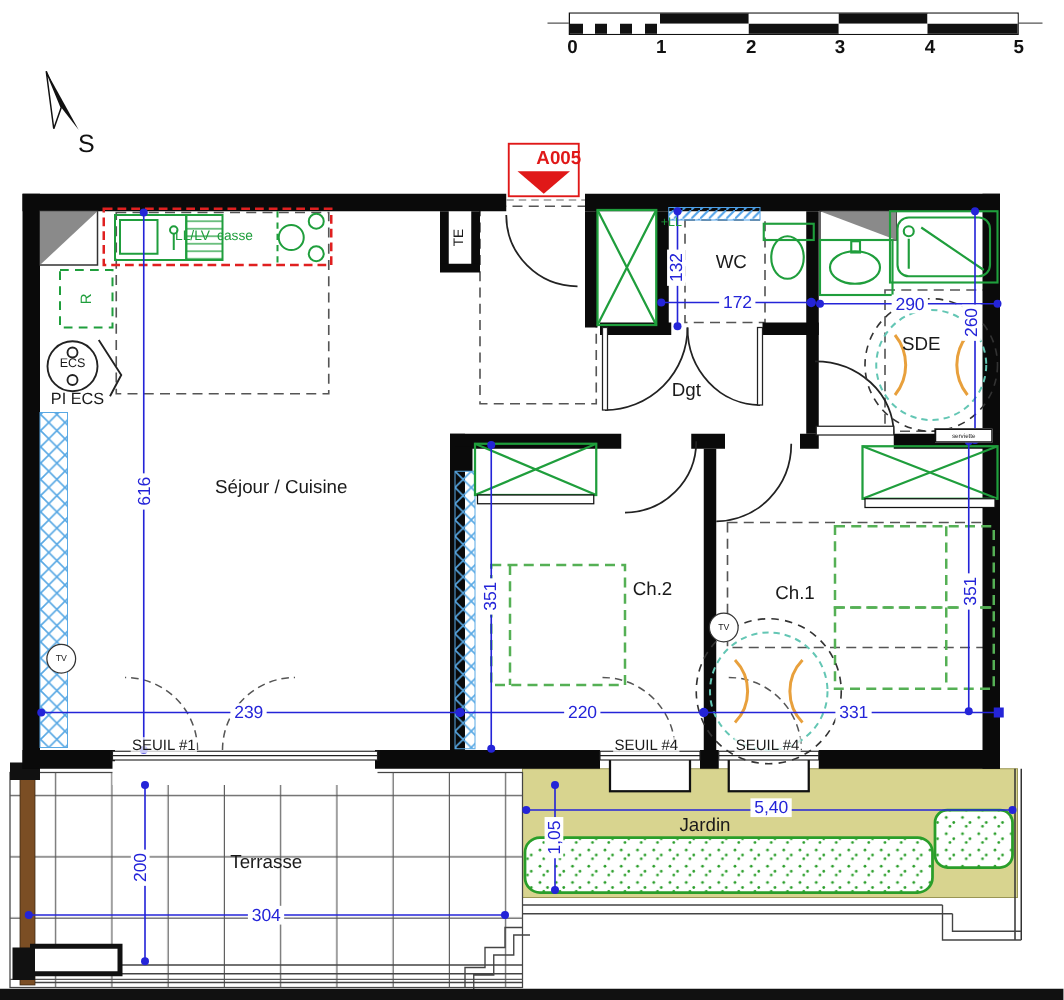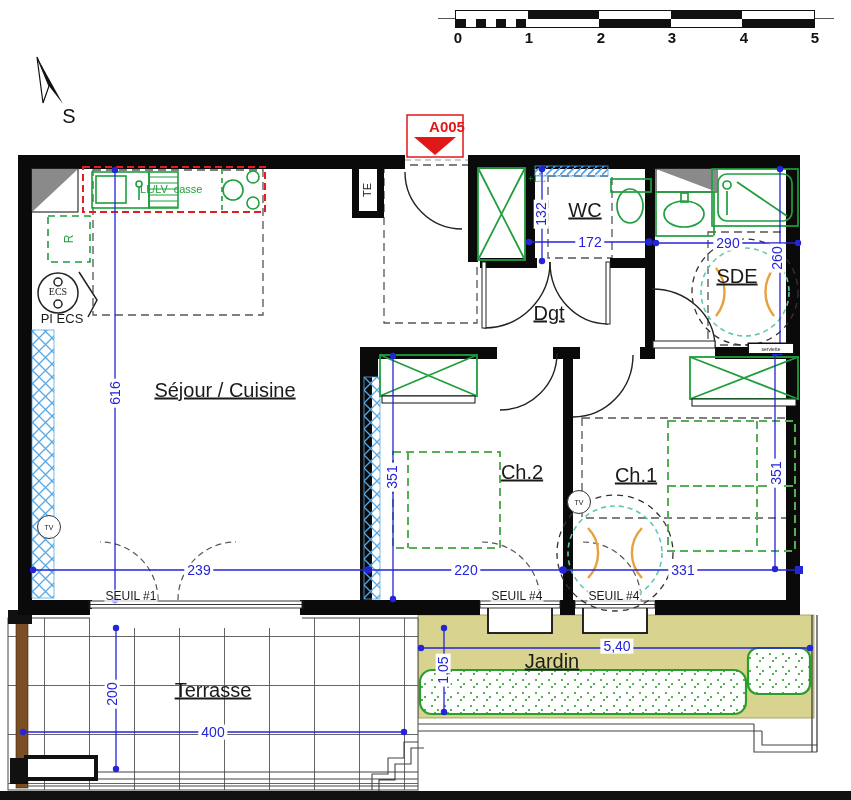--- a/index.html
+++ b/index.html
@@ -3,24 +3,24 @@
 <meta charset="utf-8">
 <style>
   html,body{margin:0;padding:0;background:#fff;}
   .stage{position:relative;width:851px;height:800px;background:#fff;overflow:hidden;
          font-family:"Liberation Sans",sans-serif;}
   svg{position:absolute;left:0;top:0;}
   .lbl{position:absolute;white-space:nowrap;transform:translate(-50%,-50%);
        line-height:1.05;color:#1a1a1a;z-index:30;}
   .rot{transform:translate(-50%,-50%) rotate(-90deg);}
   .dim{color:#2424d8;background:#fff;padding:0 3px;font-size:14px;}
-  .room{font-size:20px;text-decoration:underline;}
+  .room{font-size:15px;}
   .small{font-size:12px;background:rgba(255,255,255,.75);padding:0 1px;}
   .grn{color:#1f9e3c;}
-  .f11{font-size:11px;} .f10{font-size:10px;font-family:Liberation Serif, serif;} .f13{font-size:13px;} .f12{font-size:12px;}
+  .f11{font-size:11px;} .f10{font-size:10px;} .f13{font-size:13px;} .f12{font-size:12px;}
   .red{color:#e01818;font-weight:600;font-size:15px;}
   .north-s{font-size:20px;color:#111;}
   .sb-num{font-size:15px;font-weight:700;color:#111;background:transparent;}
   .scalebar{position:absolute;left:455px;top:10px;width:360px;height:18px;
             border:1.5px solid #111;box-sizing:border-box;z-index:20;background:#fff;}
   .sb-row{display:flex;height:50%;}
   .sb-seg{flex:1 1 0;}
   .sb-hatch{background:repeating-linear-gradient(90deg,#111 0 10px,#fff 10px 20px);}
   .sb-line{position:absolute;left:438px;top:18px;width:396px;height:0;
            border-top:1.2px solid #555;z-index:19;}
@@ -311,38 +311,38 @@
 <div class="lbl red" style="left:447px;top:127px">A005</div>
 <div class="lbl north-s" style="left:69px;top:116px">S</div>
 
 <div class="lbl room" style="left:225px;top:390px">Séjour / Cuisine</div>
 <div class="lbl room" style="left:585px;top:210px">WC</div>
 <div class="lbl room" style="left:737px;top:276px">SDE</div>
 <div class="lbl room" style="left:549px;top:313px">Dgt</div>
 <div class="lbl room" style="left:522px;top:472px">Ch.2</div>
 <div class="lbl room" style="left:636px;top:475px">Ch.1</div>
 <div class="lbl room" style="left:213px;top:690px">Terrasse</div>
-<div class="lbl room" style="left:552px;top:661px">Jardin</div>
+<div class="lbl room" style="left:564px;top:661px">Jardin</div>
 
 <div class="lbl small" style="left:131px;top:596px">SEUIL #1</div>
 <div class="lbl small" style="left:517px;top:596px">SEUIL #4</div>
 <div class="lbl small" style="left:614px;top:596px">SEUIL #4</div>
 
 <div class="lbl dim rot" style="left:115px;top:393px">616</div>
 <div class="lbl dim" style="left:199px;top:570px">239</div>
 <div class="lbl dim" style="left:466px;top:570px">220</div>
 <div class="lbl dim" style="left:683px;top:570px">331</div>
 <div class="lbl dim rot" style="left:541px;top:214px">132</div>
 <div class="lbl dim" style="left:590px;top:242px">172</div>
 <div class="lbl dim" style="left:728px;top:243px">290</div>
 <div class="lbl dim rot" style="left:777px;top:258px">260</div>
 <div class="lbl dim rot" style="left:392px;top:477px">351</div>
 <div class="lbl dim rot" style="left:776px;top:473px">351</div>
 <div class="lbl dim rot" style="left:112px;top:694px">200</div>
-<div class="lbl dim" style="left:213px;top:732px">400</div>
+<div class="lbl dim" style="left:213px;top:732px">304</div>
 <div class="lbl dim" style="left:617px;top:646px">5,40</div>
 <div class="lbl dim rot" style="left:443px;top:670px">1,05</div>
 
 <div class="lbl rot f11" style="left:368px;top:190px">TE</div>
 <div class="lbl grn f11" style="left:154px;top:190px">LL/LV</div>
 <div class="lbl grn f11" style="left:188px;top:190px">casse</div>
 <div class="lbl grn f10" style="left:537px;top:179px">+LL</div>
 <div class="lbl grn rot f12" style="left:69px;top:239px">R</div>
 <div class="lbl f10" style="left:58px;top:292px">ECS</div>
 <div class="lbl f13" style="left:62px;top:319px">PI ECS</div>

